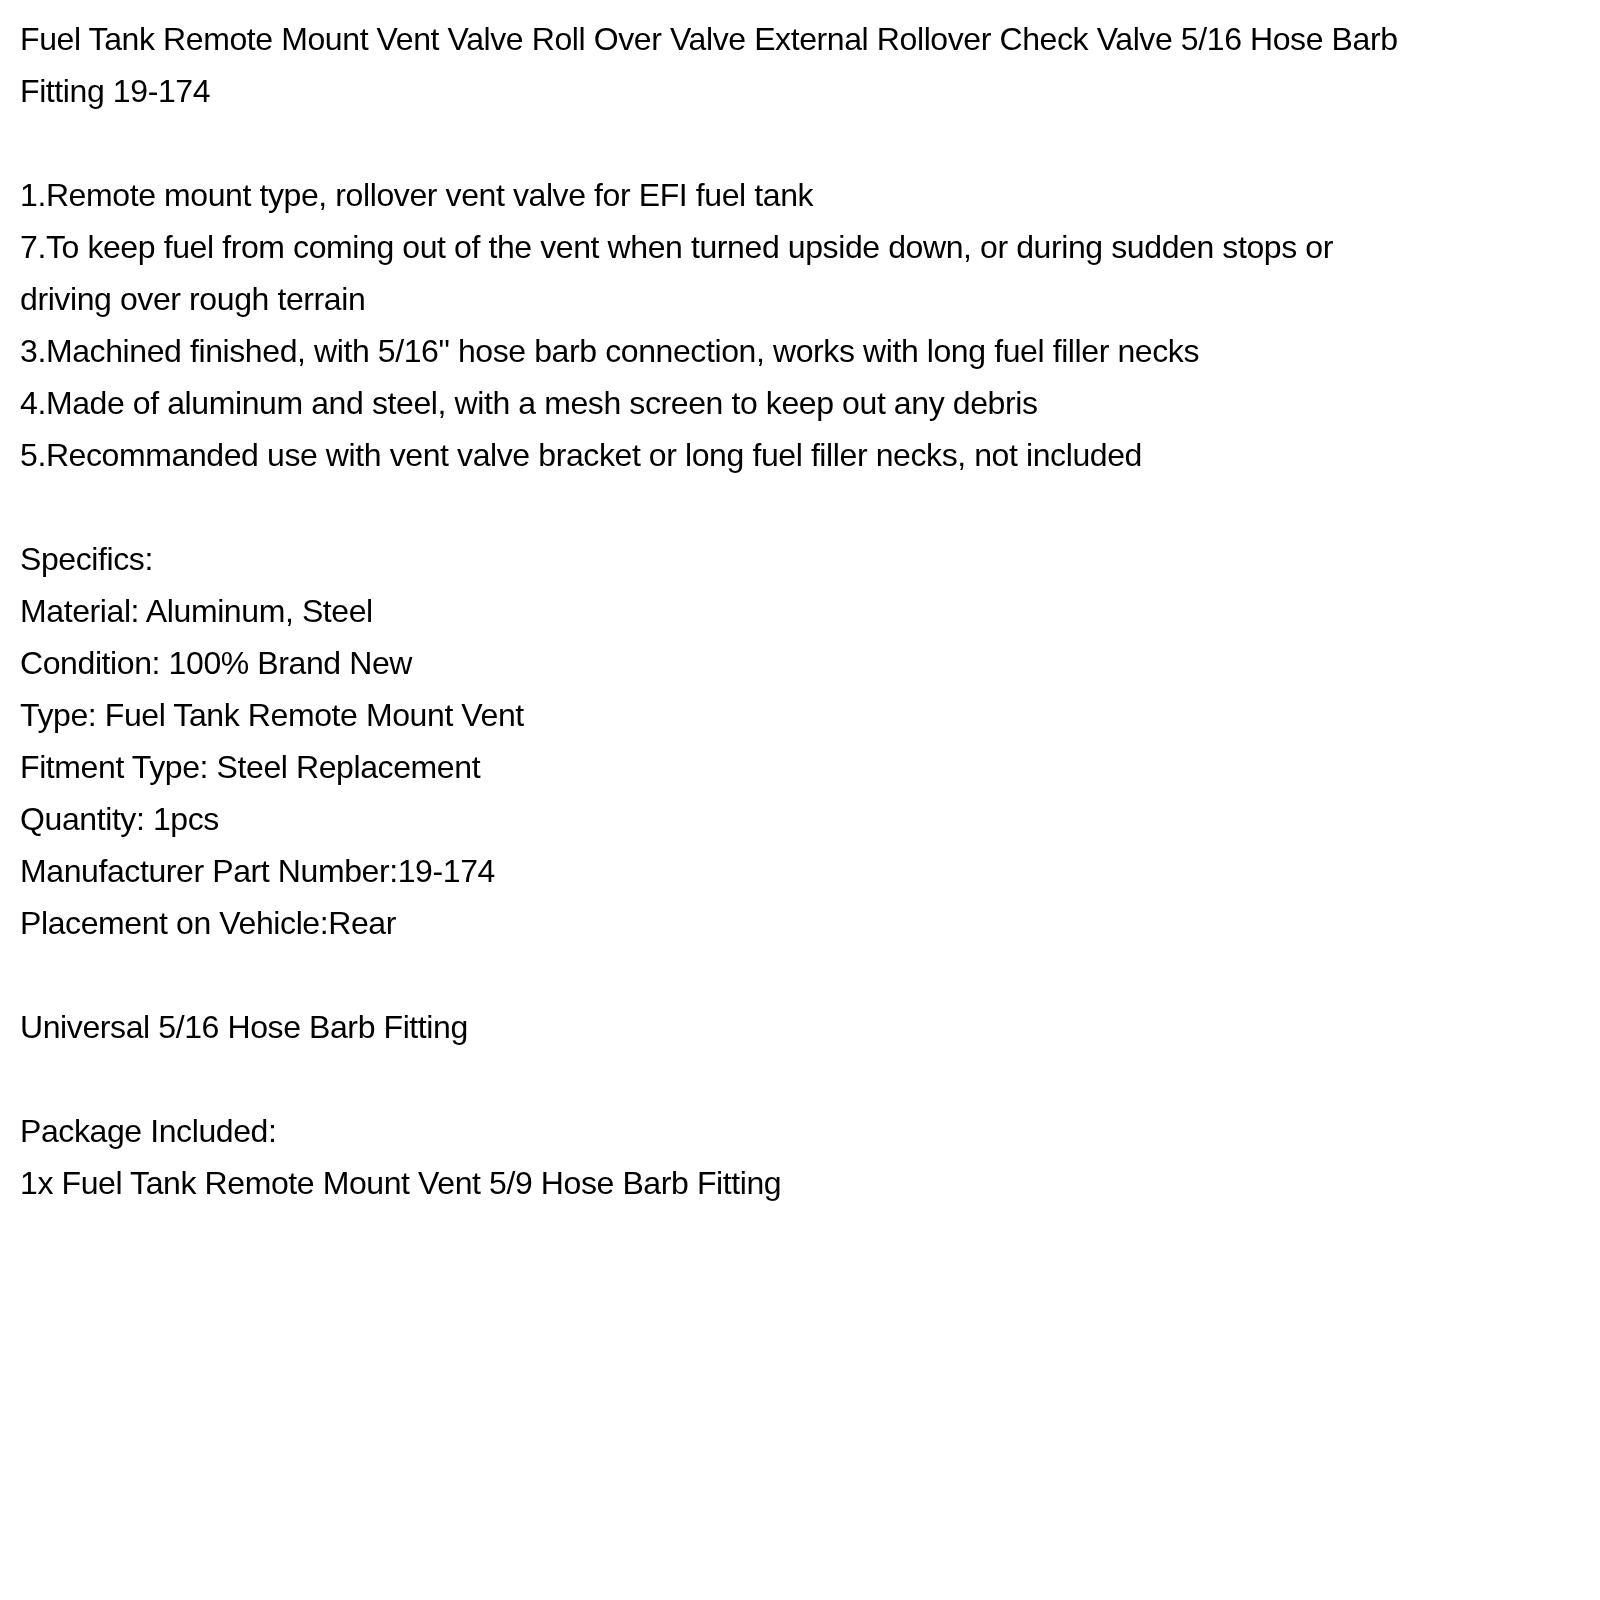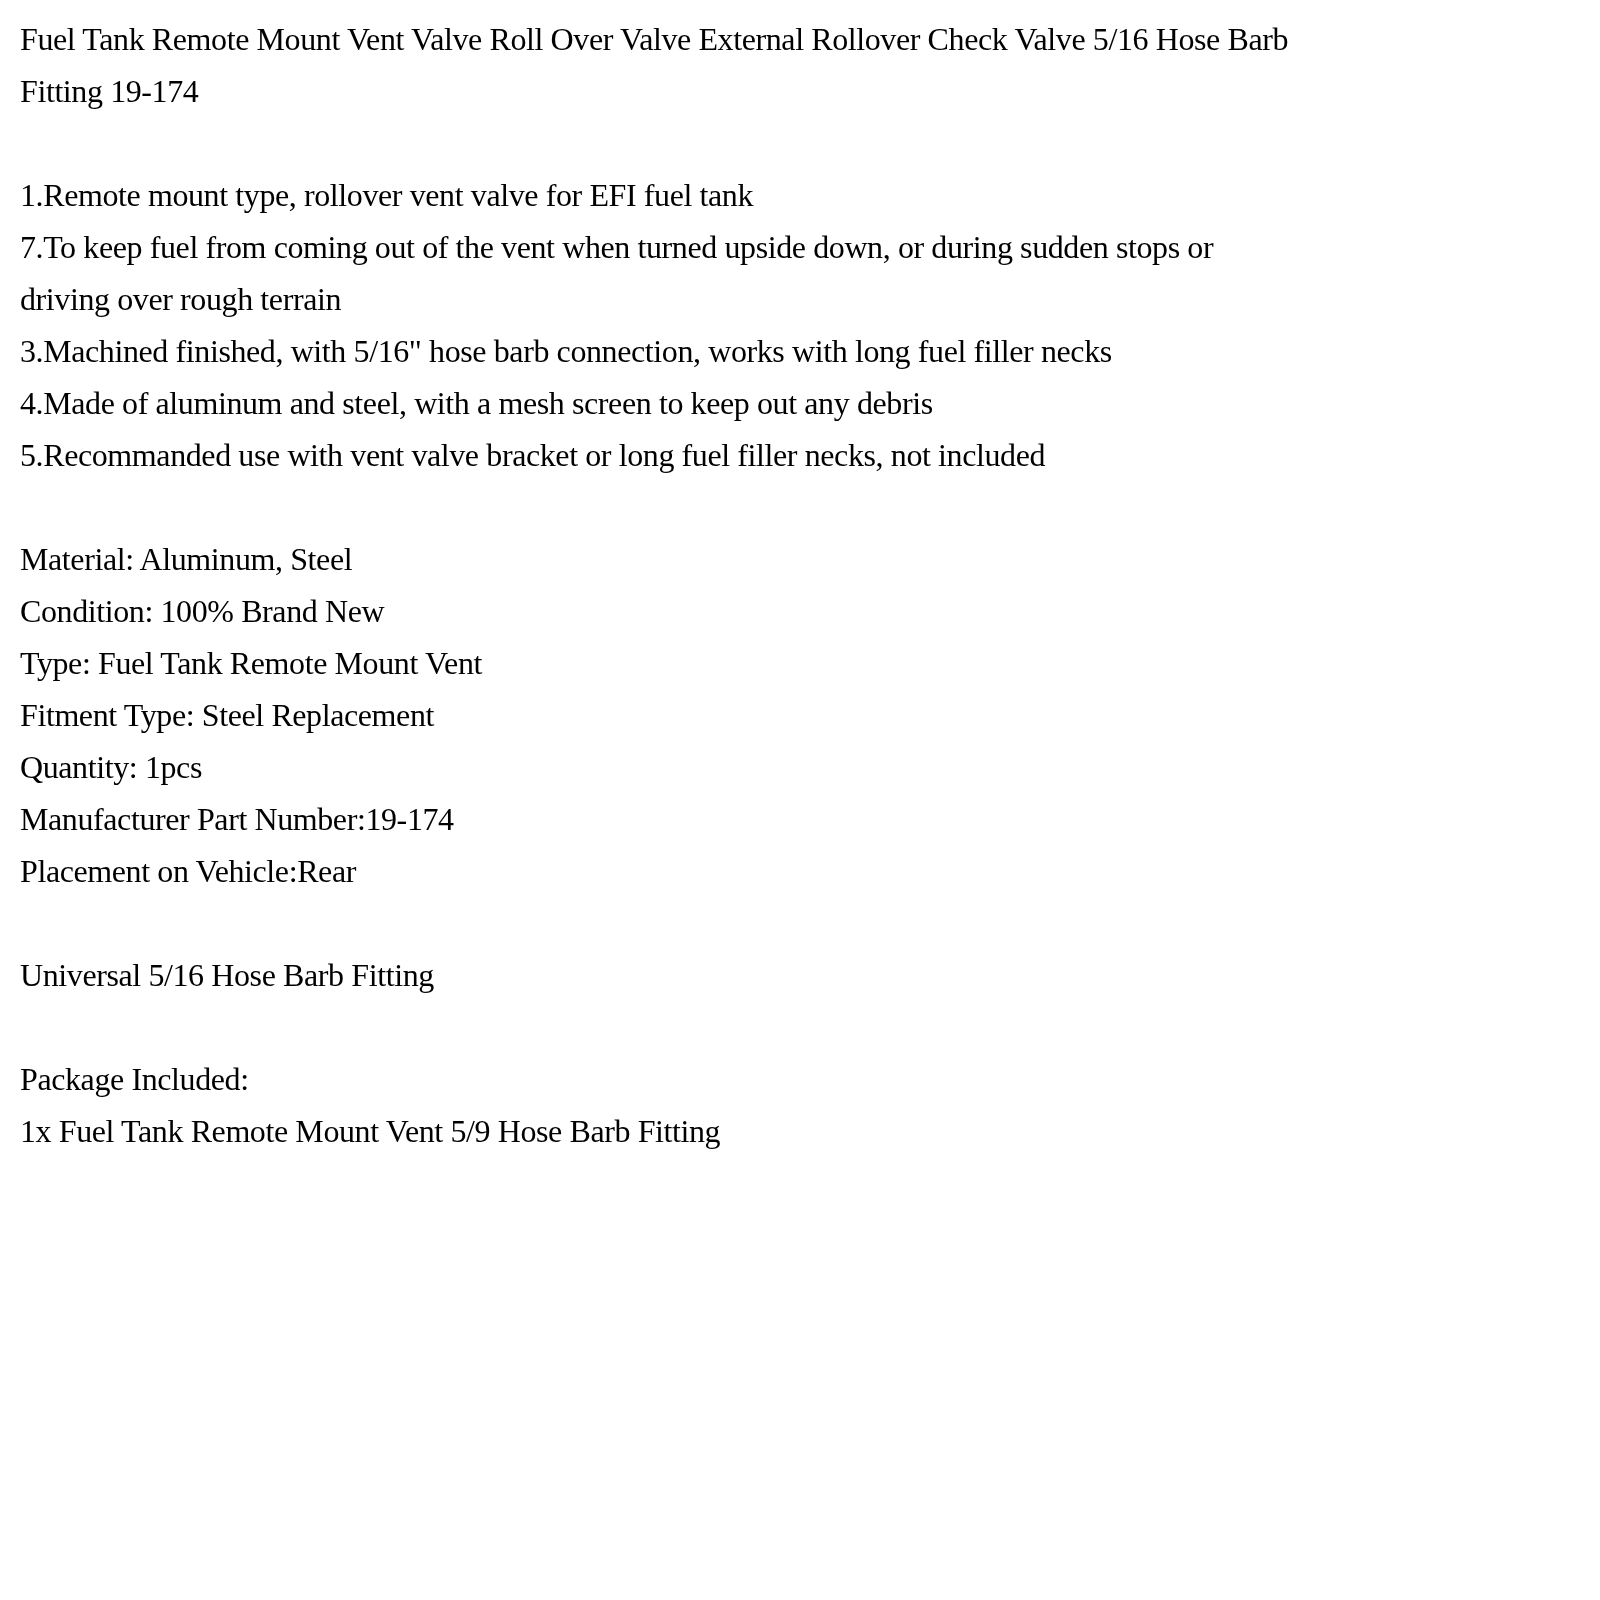--- a/index.html
+++ b/index.html
@@ -10,21 +10,20 @@
   }
   body {
     width: 1600px;
     height: 1600px;
     overflow: hidden;
     font-family: "Liberation Sans", sans-serif;
     color: #000000;
   }
   .doc {
     padding: 13px 21px 0 20px;
-    font-family: Liberation Serif, serif;
   }
   .block {
     margin: 0 0 52px 0;
   }
   .line {
     font-size: 32px;
     line-height: 52px;
     letter-spacing: -0.4px;
     white-space: nowrap;
     min-height: 52px;
@@ -40,20 +39,21 @@
     </div>
     <div class="block">
       <div class="line">1.Remote mount type, rollover vent valve for EFI fuel tank</div>
       <div class="line">7.To keep fuel from coming out of the vent when turned upside down, or during sudden stops or</div>
       <div class="line">driving over rough terrain</div>
       <div class="line">3.Machined finished, with 5/16" hose barb connection, works with long fuel filler necks</div>
       <div class="line">4.Made of aluminum and steel, with a mesh screen to keep out any debris</div>
       <div class="line">5.Recommanded use with vent valve bracket or long fuel filler necks, not included</div>
     </div>
     <div class="block">
+      <div class="line">Specifics:</div>
       <div class="line">Material: Aluminum, Steel</div>
       <div class="line">Condition: 100% Brand New</div>
       <div class="line">Type: Fuel Tank Remote Mount Vent</div>
       <div class="line">Fitment Type: Steel Replacement</div>
       <div class="line">Quantity: 1pcs</div>
       <div class="line">Manufacturer Part Number:19-174</div>
       <div class="line">Placement on Vehicle:Rear</div>
     </div>
     <div class="block">
       <div class="line">Universal 5/16 Hose Barb Fitting</div>

